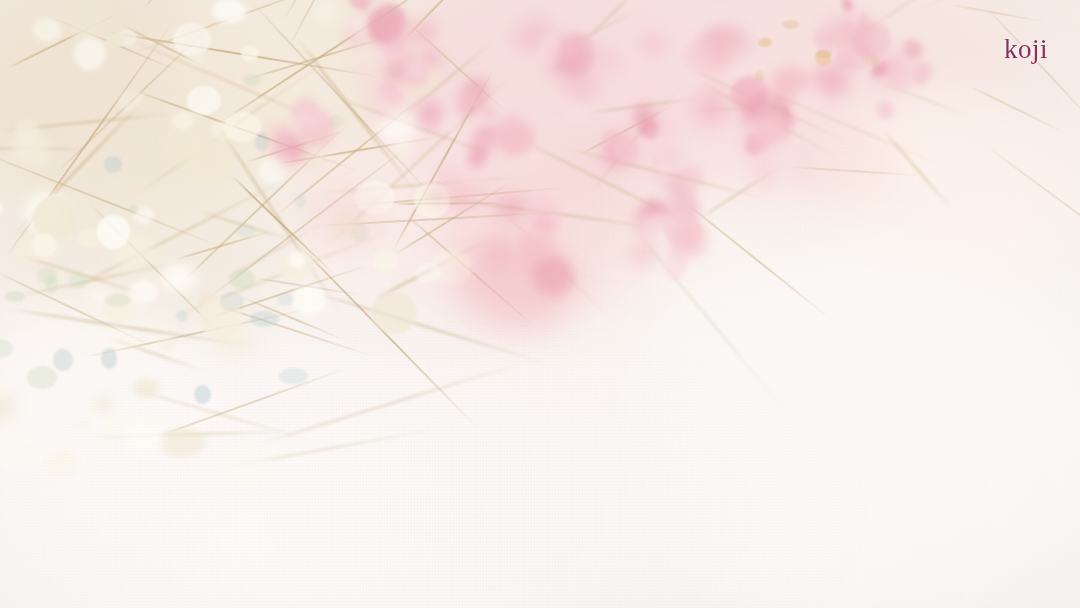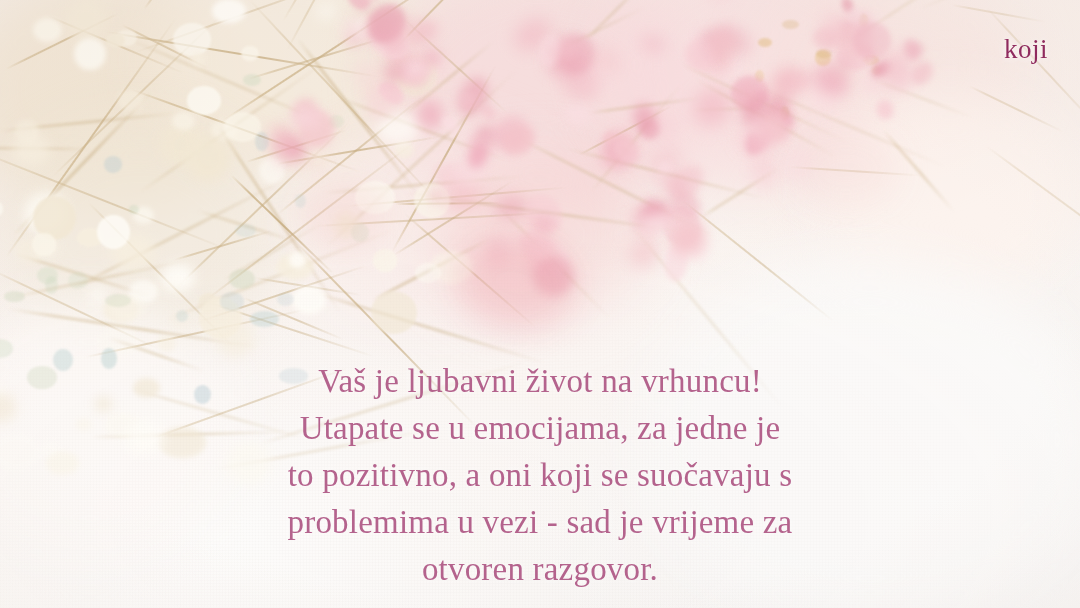--- a/index.html
+++ b/index.html
@@ -512,21 +512,14 @@
       <span class="petal" style="left: 300px; top: 180px; width: 90px; height: 70px; background: rgba(244, 200, 198, 0.35); filter: blur(14px); transform: rotate(0deg); opacity: 0.8;"></span>
       <span class="petal" style="left: 790px; top: 130px; width: 110px; height: 80px; background: rgba(246, 210, 208, 0.3); filter: blur(16px); transform: rotate(0deg); opacity: 0.8;"></span>
     </div>
 
   <div class="weave"></div>
   <div class="vignette"></div>
 
   <div class="logo">koji</div>
 
 
-  <div class="horoscope" id="horoscope">
-      <span class="ln">Vaš je ljubavni život na vrhuncu!</span>
-      <span class="ln">Utapate se u emocijama, za jedne je</span>
-      <span class="ln">to pozitivno, a oni koji se suočavaju s</span>
-      <span class="ln">problemima u vezi - sad je vrijeme za</span>
-      <span class="ln">otvoren razgovor.</span>
-    </div>
 
 </div>
 
 </body></html>

